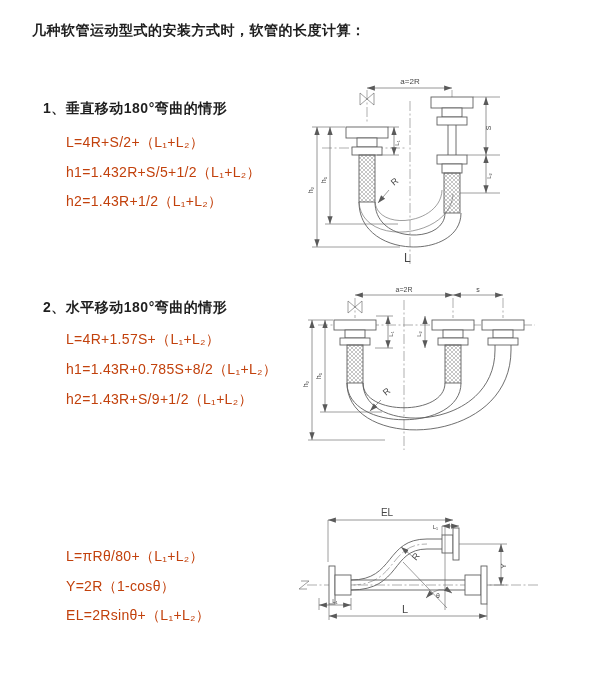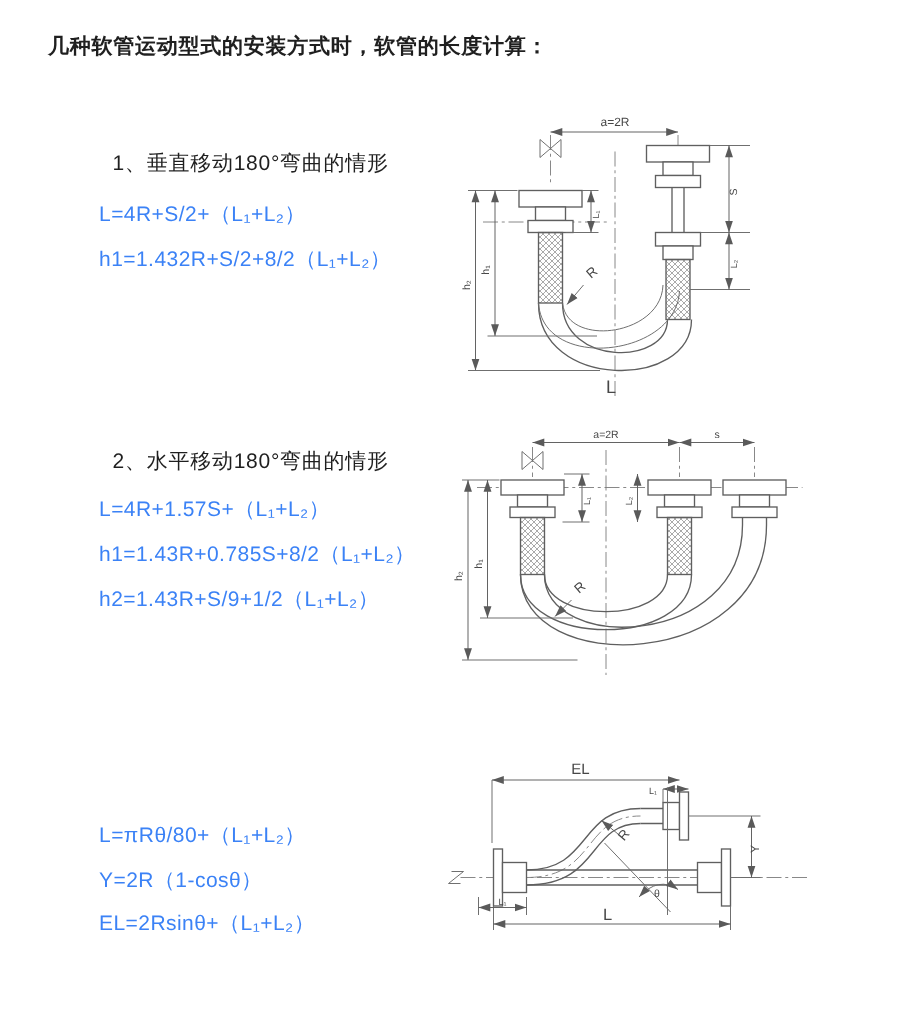--- a/index.html
+++ b/index.html
@@ -5,22 +5,22 @@
   html,body{margin:0;padding:0;background:#ffffff;}
   #page{
     position:relative;width:540px;height:675px;background:#ffffff;
     font-family:"Liberation Sans","DejaVu Sans",sans-serif;
     color:#1f1f1f;overflow:hidden;
   }
   .abs{position:absolute;}
   .title{
     left:32px;top:22px;font-size:14px;font-weight:700;letter-spacing:0.5px;
   }
-  .heading{font-size:14px;font-weight:400;letter-spacing:0.5px;margin-left:32px;}
-  .formula{font-size:14px;font-weight:400;color:#3b82f6;letter-spacing:0.3px;white-space:pre;}
+  .heading{font-size:14px;font-weight:700;letter-spacing:0.5px;}
+  .formula{font-size:14px;font-weight:400;color:#c2410c;letter-spacing:0.3px;white-space:pre;}
   
   .ln{stroke:#5f5f5f;stroke-width:0.9;fill:none;}
   .thin{stroke:#6b6b6b;stroke-width:0.65;fill:none;}
   .cl{stroke:#7a7a7a;stroke-width:0.6;stroke-dasharray:10 2.5 2 2.5;fill:none;}
   .fl{fill:#ffffff;stroke:#5f5f5f;stroke-width:0.9;}
   .hx{fill:url(#xh);stroke:#5f5f5f;stroke-width:0.9;}
   .dim{stroke:#5f5f5f;stroke-width:0.65;fill:none;}
   svg text{fill:#474747;font-family:"Liberation Sans","DejaVu Sans",sans-serif;}
 </style>
 </head>
@@ -36,21 +36,22 @@
     </pattern>
   </defs>
 </svg>
 
 <div id="page">
 
   <div class="abs title">几种软管运动型式的安装方式时，软管的长度计算：</div>
 
   <div class="abs heading" style="left:43px;top:100px">1、垂直移动180°弯曲的情形</div>
   <div class="abs formula" style="left:66px;top:134px">L=4R+S/2+（L₁+L₂）</div>
-  <div class="abs formula" style="left:66px;top:164px">h1=1.432R+S/2+8/2（L₁+L₂）</div>
+  <div class="abs formula" style="left:66px;top:164px">h1=1.432R+S/5+1/2（L₁+L₂）</div>
+  <div class="abs formula" style="left:66px;top:193px">h2=1.43R+1/2（L₁+L₂）</div>
 
   <div class="abs heading" style="left:43px;top:299px">2、水平移动180°弯曲的情形</div>
   <div class="abs formula" style="left:66px;top:331px">L=4R+1.57S+（L₁+L₂）</div>
   <div class="abs formula" style="left:66px;top:361px">h1=1.43R+0.785S+8/2（L₁+L₂）</div>
   <div class="abs formula" style="left:66px;top:391px">h2=1.43R+S/9+1/2（L₁+L₂）</div>
 
   <div class="abs formula" style="left:66px;top:548px">L=πRθ/80+（L₁+L₂）</div>
   <div class="abs formula" style="left:66px;top:578px">Y=2R（1-cosθ）</div>
   <div class="abs formula" style="left:66px;top:607px">EL=2Rsinθ+（L₁+L₂）</div>
 

